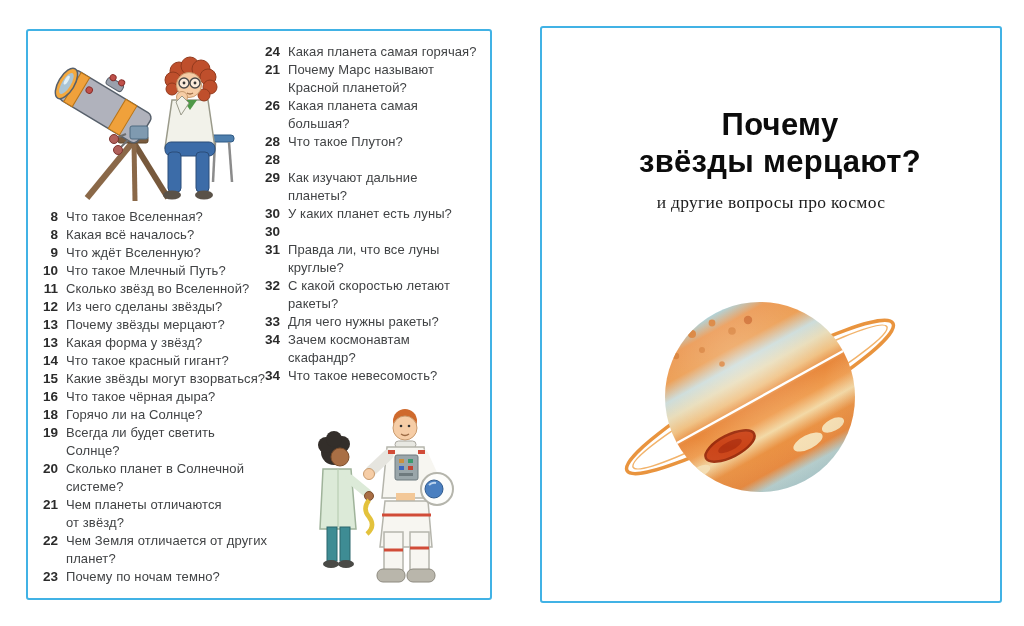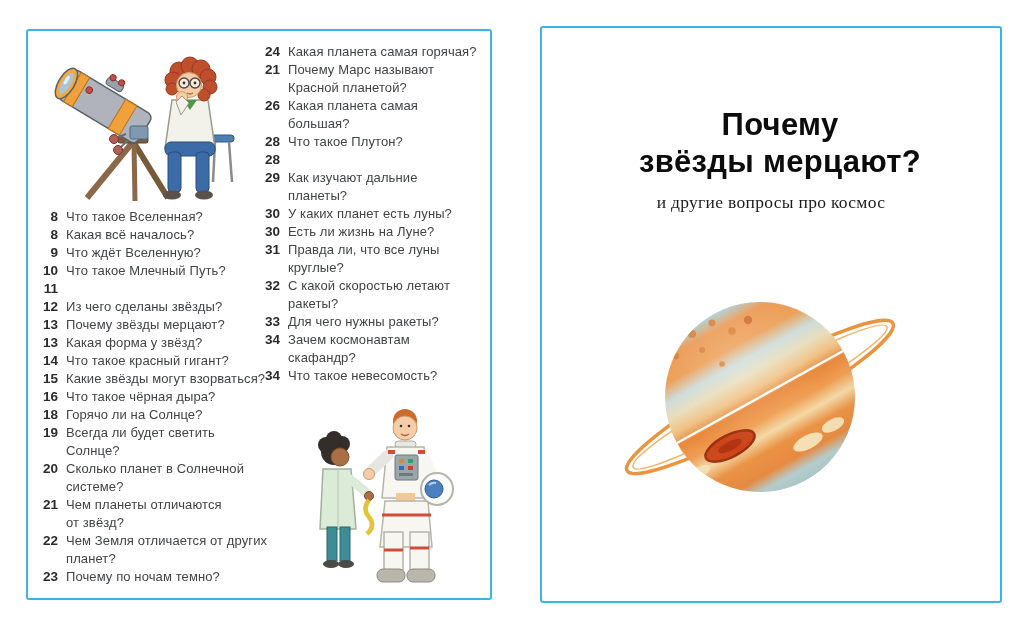--- a/index.html
+++ b/index.html
@@ -128,20 +128,21 @@
         <div class="toc-row">
           <span class="toc-num">9</span>
           <span class="toc-q">Что ждёт Вселенную?</span>
         </div>
         <div class="toc-row">
           <span class="toc-num">10</span>
           <span class="toc-q">Что такое Млечный Путь?</span>
         </div>
         <div class="toc-row">
           <span class="toc-num">11</span>
+          <span class="toc-q">Сколько звёзд во Вселенной?</span>
         </div>
         <div class="toc-row">
           <span class="toc-num">12</span>
           <span class="toc-q">Из чего сделаны звёзды?</span>
         </div>
         <div class="toc-row">
           <span class="toc-num">13</span>
           <span class="toc-q">Почему звёзды мерцают?</span>
         </div>
         <div class="toc-row">
@@ -214,21 +215,20 @@
         <div class="toc-row">
           <span class="toc-num">29</span>
           <span class="toc-q">Как изучают дальние планеты?</span>
         </div>
         <div class="toc-row">
           <span class="toc-num">30</span>
           <span class="toc-q">У каких планет есть луны?</span>
         </div>
         <div class="toc-row">
           <span class="toc-num">30</span>
-          <span class="toc-q">Есть ли жизнь на Луне?</span>
         </div>
         <div class="toc-row">
           <span class="toc-num">31</span>
           <span class="toc-q">Правда ли, что все луны
 круглые?</span>
         </div>
         <div class="toc-row">
           <span class="toc-num">32</span>
           <span class="toc-q">С какой скоростью летают
 ракеты?</span>

